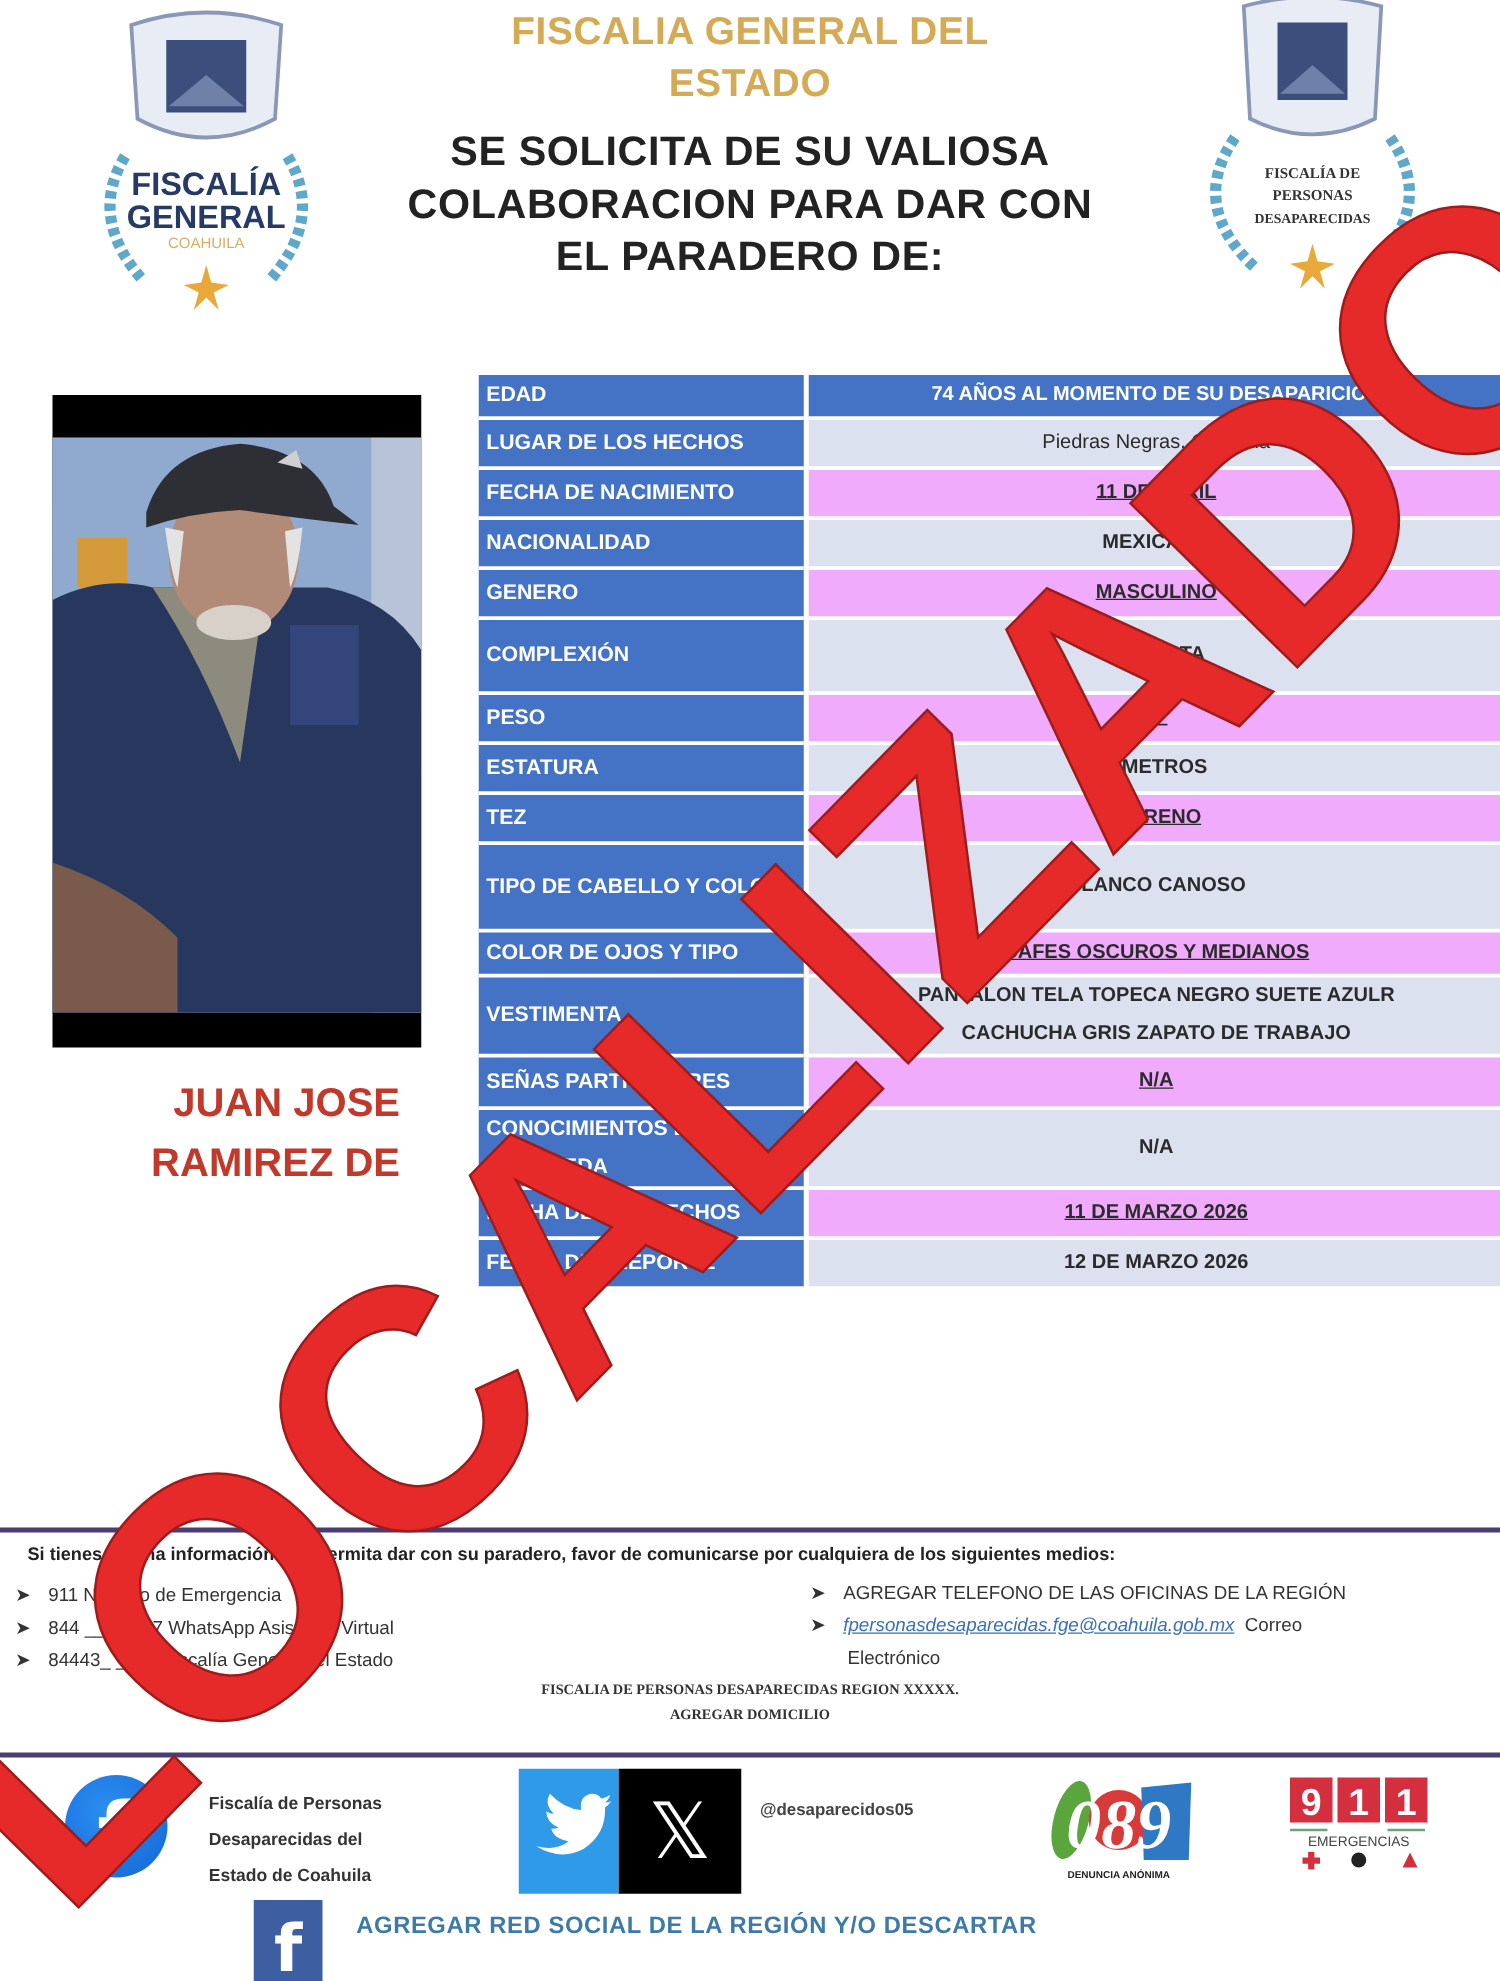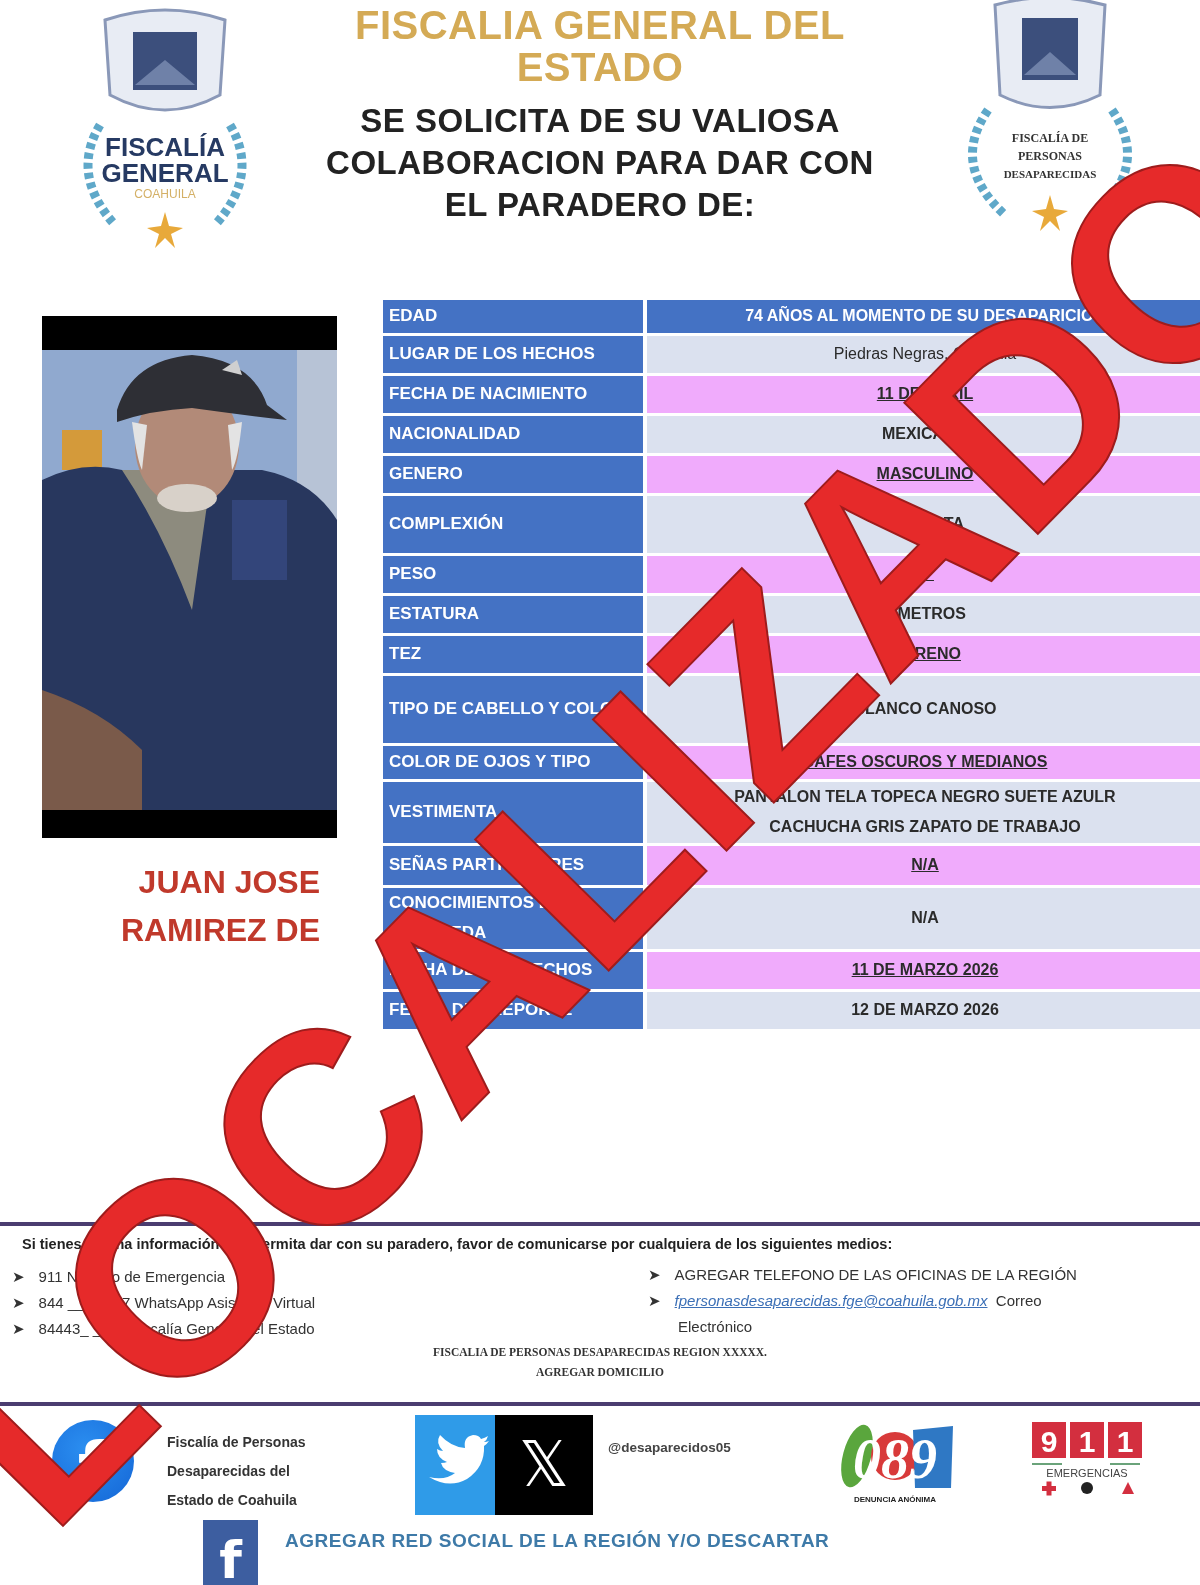--- a/index.html
+++ b/index.html
@@ -5,21 +5,21 @@
   html, body { margin: 0; padding: 0; }
   body {
     width: 1200px; height: 1585px; background: #ffffff; position: relative; overflow: hidden;
     font-family: "Liberation Sans", "DejaVu Sans", sans-serif; color: #1a1a1a;
   }
   .abs { position: absolute; }
 
   
   .title-gold {
     left: 300px; width: 600px; top: 4px; text-align: center;
-    color: #d4aa55; font-weight: bold; font-size: 40px; line-height: 42px; letter-spacing: 0.5px;
+    color: #d4aa55; font-weight: bold; font-size: 31px; line-height: 42px; letter-spacing: 0.5px;
   }
   .title-main {
     left: 280px; width: 640px; top: 100px; text-align: center;
     color: #222; font-weight: bold; font-size: 33px; line-height: 42px; letter-spacing: 0.5px;
   }
 
   
   .logo { width: 220px; height: 250px; }
   .logo-left { left: 55px; top: 0px; }
   .logo-right { left: 930px; top: -10px; }

